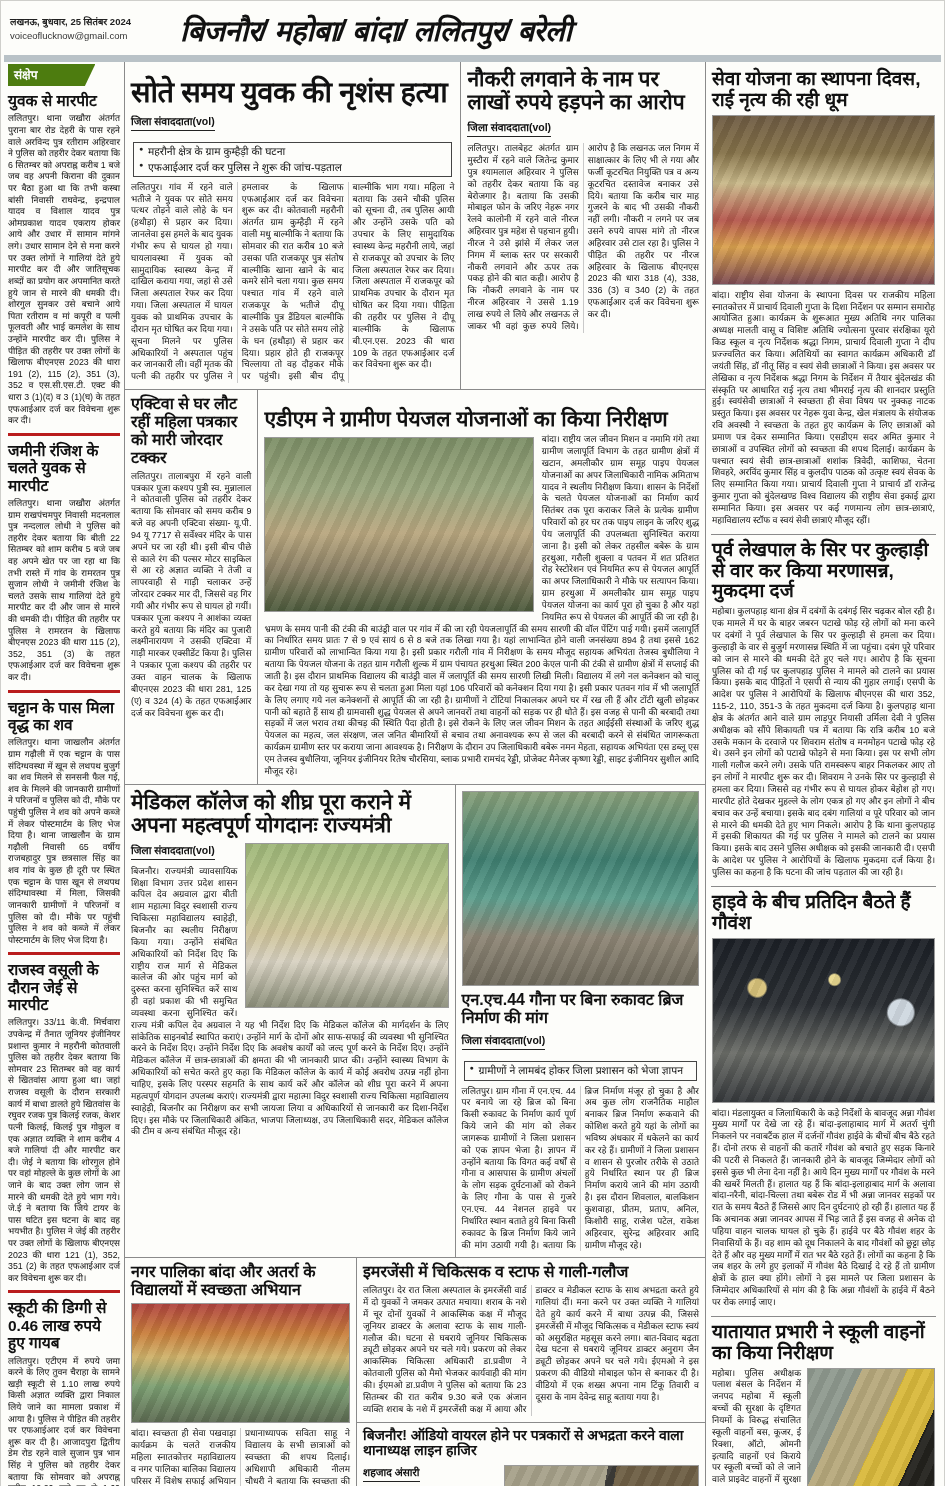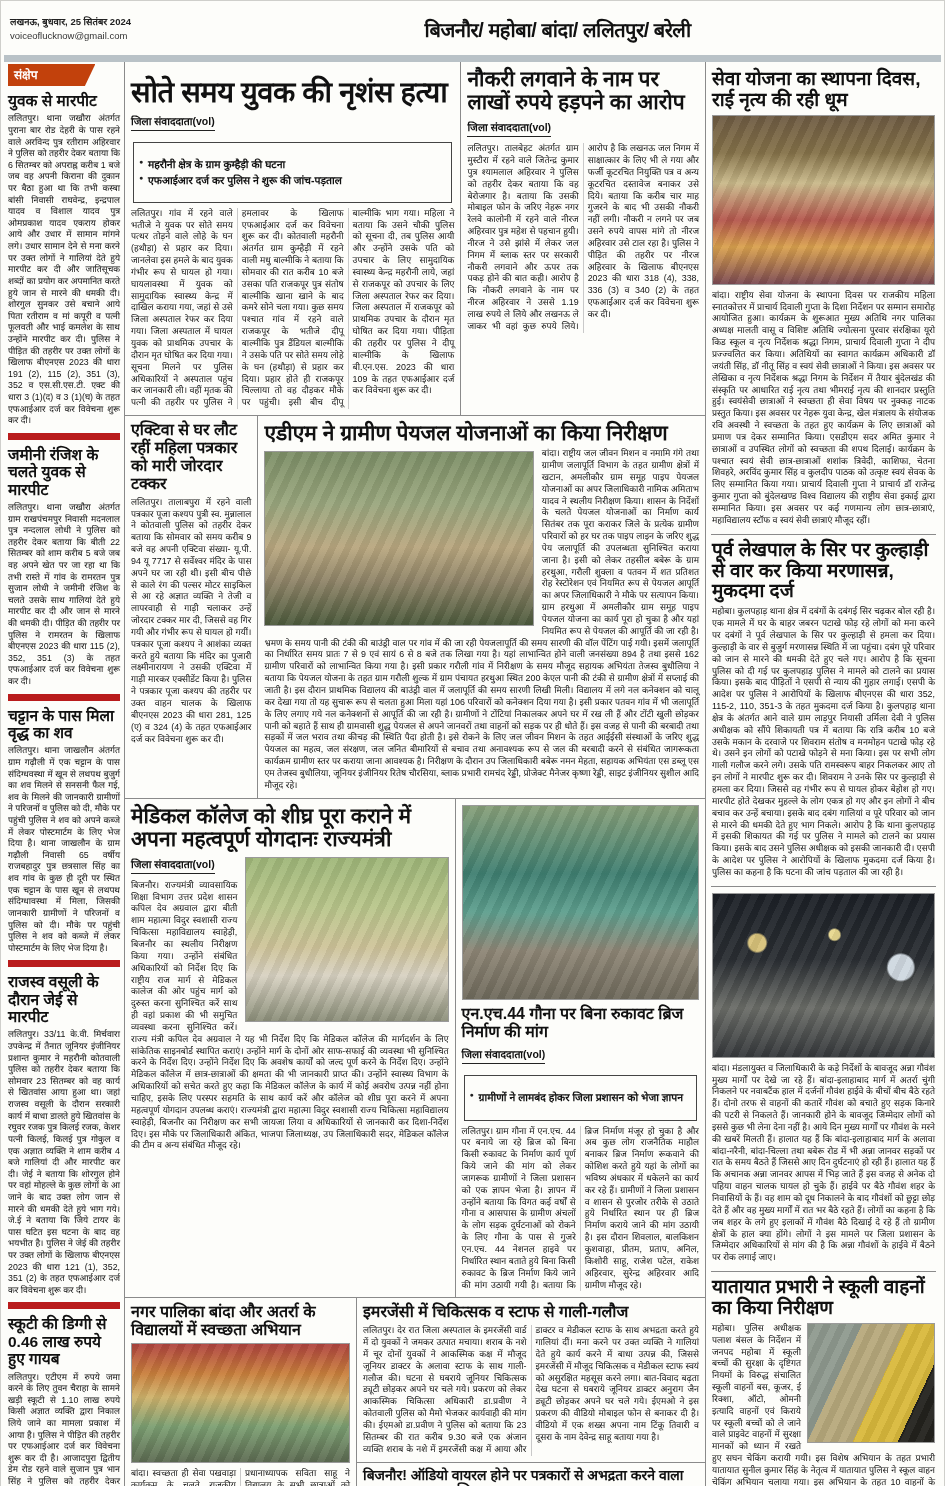--- a/index.html
+++ b/index.html
@@ -4,55 +4,55 @@
 <style>
   * { margin:0; padding:0; box-sizing:border-box; }
   body { background:#e8e8e4; font-family:"Liberation Sans","DejaVu Sans",sans-serif; }
   .page { width:945px; min-height:1486px; margin:0 auto; background:#fdfdfa; color:#111;
           border:1px solid #cfcfcb; padding:2px 3px; }
 
   
   .hd { display:flex; align-items:center; padding:4px 6px 2px; height:50px; }
   .hd-left { width:170px; font-size:9.5px; font-weight:700; line-height:1.5; color:#222; }
   .hd-left .em { font-weight:400; color:#333; }
-  .hd-center { flex:1; text-align:center; font-size:20px; font-weight:800; letter-spacing:-.5px; }
+  .hd-center { flex:1; text-align:left; font-size:29px; font-weight:800; letter-spacing:-.5px;font-style:italic; }
   .hd-right { width:215px; text-align:right; font-size:23px; font-weight:800; white-space:nowrap; }
   .hd-right .w2 { color:#8f9296; font-weight:700; }
   .hd-right .pg { font-size:25px; }
   .hd-right .bar { font-weight:400; color:#555; }
   .rule { height:7px; background:#b9c2c7; margin:2px 0 0; }
 
   
   .content { display:flex; align-items:stretch; }
   .briefs { width:121px; border-right:1px solid #8a8a8a; padding:2px 4px 6px; }
   .main   { flex:1; min-width:0; }
   .rail   { width:236px; border-left:1px solid #8a8a8a; padding:2px 5px 6px; }
 
-  .briefs-tab { background:#c2410c; color:#fff; font-weight:700; font-size:12px;
+  .briefs-tab { background:#4d7c0f; color:#fff; font-weight:700; font-size:12px;
                 padding:2px 10px 3px 6px; width:78%; clip-path:polygon(0 0,100% 0,88% 100%,0 100%);
                 margin-bottom:4px; }
 
   .bh { font-size:15.5px; font-weight:800; line-height:1.12; margin:6px 0 4px; }
   .bb { font-size:8.8px; text-align:justify; line-height:1.32; }
-  .brief { border-bottom:7px solid #b91c1c; padding-bottom:6px; }
+  .brief { border-bottom:3px solid #b91c1c; padding-bottom:6px; }
   .brief:last-child { border-bottom:none; }
 
   
   .row { display:flex; align-items:stretch; border-bottom:1px solid #8a8a8a; }
   .art { padding:3px 6px 6px; min-width:0; }
   .vline { border-right:1px solid #8a8a8a; }
   .h1 { font-size:29px; font-weight:800; line-height:1.05; letter-spacing:-.5px; margin:12px 0 4px; }
   .h2 { font-size:21px; font-weight:800; line-height:1.1; margin:2px 0 4px; }
   .h3 { font-size:16px; font-weight:800; line-height:1.12; margin:2px 0 4px; }
   .byline { display:inline-block; font-size:10.5px; font-weight:700; border-bottom:1px solid #222;
             padding-bottom:2px; margin:2px 0 6px; }
   .body { font-size:8.9px; text-align:justify; line-height:1.33; }
   .cols2 { column-count:2; column-gap:9px; column-rule:1px solid #c9c9c9; }
   .cols3 { column-count:3; column-gap:9px; column-rule:1px solid #c9c9c9; }
-  .bbox { border:1.5px solid #444; padding:13px 5px; margin:5px 2px; font-size:10.5px; font-weight:700;
+  .bbox { border:1.5px solid #444; padding:0 5px; margin:5px 2px; font-size:10.5px; font-weight:400;
           line-height:1.25; column-span:all; }
   .bbox div { padding-left:9px; position:relative; margin:2px 0; }
   .bbox div::before { content:"\25CF"; position:absolute; left:0; top:0; font-size:7px; color:#222; }
 
   
   .ph { width:100%; border:1px solid #9a9a9a; margin:3px 0 5px; position:relative; overflow:hidden; }
   .ph::after { content:""; position:absolute; inset:0;
                background:repeating-linear-gradient(115deg, rgba(0,0,0,.06) 0 7px, rgba(255,255,255,.05) 7px 14px); }
   .ph-peyjal   { height:175px; background:linear-gradient(180deg,#7d8f67 0%,#9aa77e 30%,#b9a77f 55%,#8f8468 75%,#4c5a3c 100%); }
   .ph-seva     { height:170px; background:linear-gradient(180deg,#6e5b43 0%,#857249 22%,#c9b98a 40%,#b4574d 62%,#d9a14e 78%,#7c4a52 100%); }
@@ -134,21 +134,21 @@
           <p class="body cols2">ललितपुर। तालबेहट अंतर्गत ग्राम मुस्टौरा में रहने वाले जितेन्द्र कुमार पुत्र श्यामलाल अहिरवार ने पुलिस को तहरीर देकर बताया कि वह बेरोजगार है। बताया कि उसकी मोबाइल फोन के जरिए नेहरू नगर रेलवे कालोनी में रहने वाले नीरज अहिरवार पुत्र महेश से पहचान हुयी। नीरज ने उसे झांसे में लेकर जल निगम में ब्लाक स्तर पर सरकारी नौकरी लगवाने और ऊपर तक पकड़ होने की बात कही। आरोप है कि नौकरी लगवाने के नाम पर नीरज अहिरवार ने उससे 1.19 लाख रुपये ले लिये और लखनऊ ले जाकर भी वहां कुछ रुपये लिये। आरोप है कि लखनऊ जल निगम में साक्षात्कार के लिए भी ले गया और फर्जी कूटरचित नियुक्ति पत्र व अन्य कूटरचित दस्तावेज बनाकर उसे दिये। बताया कि करीब चार माह गुजरने के बाद भी उसकी नौकरी नहीं लगी। नौकरी न लगने पर जब उसने रुपये वापस मांगे तो नीरज अहिरवार उसे टाल रहा है। पुलिस ने पीड़ित की तहरीर पर नीरज अहिरवार के खिलाफ बीएनएस 2023 की धारा 318 (4), 338, 336 (3) व 340 (2) के तहत एफआईआर दर्ज कर विवेचना शुरू कर दी।</p>
         </article>
       </div>
 
       <div class="row">
         <article class="art vline" style="flex:0 0 23%;">
           <h3 class="h3">एक्टिवा से घर लौट रहीं महिला पत्रकार को मारी जोरदार टक्कर</h3>
           <p class="body">ललितपुर। तालाबपुरा में रहने वाली पत्रकार पूजा कश्यप पुत्री स्व. मुन्नालाल ने कोतवाली पुलिस को तहरीर देकर बताया कि सोमवार को समय करीब 9 बजे वह अपनी एक्टिवा संख्या- यू.पी. 94 यू 7717 से सर्वेश्वर मंदिर के पास अपने घर जा रही थी। इसी बीच पीछे से काले रंग की पल्सर मोटर साइकिल से आ रहे अज्ञात व्यक्ति ने तेजी व लापरवाही से गाड़ी चलाकर उन्हें जोरदार टक्कर मार दी, जिससे वह गिर गयी और गंभीर रूप से घायल हो गयीं। पत्रकार पूजा कश्यप ने आशंका व्यक्त करते हुये बताया कि मंदिर का पुजारी लक्ष्मीनारायण ने उसकी एक्टिवा में गाड़ी मारकर एक्सीडेंट किया है। पुलिस ने पत्रकार पूजा कश्यप की तहरीर पर उक्त वाहन चालक के खिलाफ बीएनएस 2023 की धारा 281, 125 (ए) व 324 (4) के तहत एफआईआर दर्ज कर विवेचना शुरू कर दी।</p>
         </article>
 
-        <article class="art" style="flex:1;">
+        <article class="art" style="flex:1;margin-top:12px;">
           <h2 class="h2">एडीएम ने ग्रामीण पेयजल योजनाओं का किया निरीक्षण</h2>
           <div class="ph ph-peyjal" style="width:62%; float:left; margin-right:8px;"></div>
           <p class="body">बांदा। राष्ट्रीय जल जीवन मिशन व नमामि गंगे तथा ग्रामीण जलापूर्ति विभाग के तहत ग्रामीण क्षेत्रों में खटान, अमलीकौर ग्राम समूह पाइप पेयजल योजनाओं का अपर जिलाधिकारी नामिक अमिताभ यादव ने स्थलीय निरीक्षण किया। शासन के निर्देशों के चलते पेयजल योजनाओं का निर्माण कार्य सितंबर तक पूरा कराकर जिले के प्रत्येक ग्रामीण परिवारों को हर घर तक पाइप लाइन के जरिए शुद्ध पेय जलापूर्ति की उपलब्धता सुनिश्चित कराया जाना है। इसी को लेकर तहसील बबेरू के ग्राम हरथुआ, गरौली शुक्ला व पतवन में शत प्रतिशत रोह रेस्टोरेशन एवं नियमित रूप से पेयजल आपूर्ति का अपर जिलाधिकारी ने मौके पर सत्यापन किया। ग्राम हरथुआ में अमलीकौर ग्राम समूह पाइप पेयजल योजना का कार्य पूरा हो चुका है और यहां नियमित रूप से पेयजल की आपूर्ति की जा रही है। भ्रमण के समय पानी की टंकी की बाउंड्री वाल पर गांव में की जा रही पेयजलापूर्ति की समय सारणी की वॉल पेंटिंग पाई गयी। इसमें जलापूर्ति का निर्धारित समय प्रातः 7 से 9 एवं सायं 6 से 8 बजे तक लिखा गया है। यहां लाभान्वित होने वाली जनसंख्या 894 है तथा इससे 162 ग्रामीण परिवारों को लाभान्वित किया गया है। इसी प्रकार गरौली गांव में निरीक्षण के समय मौजूद सहायक अभियंता तेजस्व बुधौलिया ने बताया कि पेयजल योजना के तहत ग्राम गरौली शुल्क में ग्राम पंचायत हरथुआ स्थित 200 केएल पानी की टंकी से ग्रामीण क्षेत्रों में सप्लाई की जाती है। इस दौरान प्राथमिक विद्यालय की बाउंड्री वाल में जलापूर्ति की समय सारणी लिखी मिली। विद्यालय में लगे नल कनेक्शन को चालू कर देखा गया तो यह सुचारू रूप से चलता हुआ मिला यहां 106 परिवारों को कनेक्शन दिया गया है। इसी प्रकार पतवन गांव में भी जलापूर्ति के लिए लगाए गये नल कनेक्शनों से आपूर्ति की जा रही है। ग्रामीणों ने टोंटियां निकालकर अपने घर में रख ली हैं और टोंटी खुली छोड़कर पानी को बहाते हैं साथ ही ग्रामवासी शुद्ध पेयजल से अपने जानवरों तथा वाहनों को सड़क पर ही धोते हैं। इस वजह से पानी की बरबादी तथा सड़कों में जल भराव तथा कीचड़ की स्थिति पैदा होती है। इसे रोकने के लिए जल जीवन मिशन के तहत आईईसी संस्थाओं के जरिए शुद्ध पेयजल का महत्व, जल संरक्षण, जल जनित बीमारियों से बचाव तथा अनावश्यक रूप से जल की बरबादी करने से संबंधित जागरूकता कार्यक्रम ग्रामीण स्तर पर कराया जाना आवश्यक है। निरीक्षण के दौरान उप जिलाधिकारी बबेरू नमन मेहता, सहायक अभियंता एस डब्लू एस एम तेजस्व बुधौलिया, जूनियर इंजीनियर रितेष चौरसिया, ब्लाक प्रभारी रामचंद रेड्डी, प्रोजेक्ट मैनेजर कृष्णा रेड्डी, साइट इंजीनियर सुशील आदि मौजूद रहे।</p>
         </article>
       </div>
 
       <div class="row">
         <article class="art vline" style="flex:0 0 57%;">
           <h2 class="h2">मेडिकल कॉलेज को शीघ्र पूरा कराने में अपना महत्वपूर्ण योगदानः राज्यमंत्री</h2>
           <div class="byline">जिला संवाददाता(vol)</div>
@@ -200,20 +200,21 @@
         <div class="ph ph-seva"></div>
         <p class="body">बांदा। राष्ट्रीय सेवा योजना के स्थापना दिवस पर राजकीय महिला स्नातकोत्तर में प्राचार्य दिवाली गुप्ता के दिशा निर्देशन पर सम्मान समारोह आयोजित हुआ। कार्यक्रम के शुरूआत मुख्य अतिथि नगर पालिका अध्यक्ष मालती वासू व विशिष्ट अतिथि ज्योत्सना पुरवार संरक्षिका यूरो किड स्कूल व नृत्य निर्देशक श्रद्धा निगम, प्राचार्य दिवाली गुप्ता ने दीप प्रज्ज्वलित कर किया। अतिथियों का स्वागत कार्यक्रम अधिकारी डॉ जयंती सिंह, डॉ नीतू सिंह व स्वयं सेवी छात्राओं ने किया। इस अवसर पर लेखिका व नृत्य निर्देशक श्रद्धा निगम के निर्देशन में तैयार बुंदेलखंड की संस्कृति पर आधारित राई नृत्य तथा भीमराई नृत्य की शानदार प्रस्तुति हुई। स्वयंसेवी छात्राओं ने स्वच्छता ही सेवा विषय पर नुक्कड़ नाटक प्रस्तुत किया। इस अवसर पर नेहरू युवा केन्द्र, खेल मंत्रालय के संयोजक रवि अवस्थी ने स्वच्छता के तहत हुए कार्यक्रम के लिए छात्राओं को प्रमाण पत्र देकर सम्मानित किया। एसडीएम सदर अमित कुमार ने छात्राओं व उपस्थित लोगों को स्वच्छता की शपथ दिलाई। कार्यक्रम के पश्चात स्वयं सेवी छात्र-छात्राओं शशांक त्रिवेदी, काशिफा, चेतना शिवहरे, अरविंद कुमार सिंह व कुलदीप पाठक को उत्कृष्ट स्वयं सेवक के लिए सम्मानित किया गया। प्राचार्य दिवाली गुप्ता ने प्राचार्य डॉ राजेन्द्र कुमार गुप्ता को बुंदेलखण्ड विश्व विद्यालय की राष्ट्रीय सेवा इकाई द्वारा सम्मानित किया। इस अवसर पर कई गणमान्य लोग छात्र-छात्राएं, महाविद्यालय स्टॉफ व स्वयं सेवी छात्राएं मौजूद रहीं।</p>
       </section>
 
       <section class="sec">
         <h2 class="h2">पूर्व लेखपाल के सिर पर कुल्हाड़ी से वार कर किया मरणासन्न, मुकदमा दर्ज</h2>
         <p class="body">महोबा। कुलपहाड़ थाना क्षेत्र में दबंगों के दबंगई सिर चढ़कर बोल रही है। एक मामले में घर के बाहर जबरन पटाखे फोड़ रहे लोगों को मना करने पर दबंगों ने पूर्व लेखपाल के सिर पर कुल्हाड़ी से हमला कर दिया। कुल्हाड़ी के वार से बुजुर्ग मरणासन्न स्थिति में जा पहुंचा। दबंग पूरे परिवार को जान से मारने की धमकी देते हुए चले गए। आरोप है कि सूचना पुलिस को दी गई पर कुलपहाड़ पुलिस ने मामले को टालने का प्रयास किया। इसके बाद पीड़ितों ने एसपी से न्याय की गुहार लगाई। एसपी के आदेश पर पुलिस ने आरोपियों के खिलाफ बीएनएस की धारा 352, 115-2, 110, 351-3 के तहत मुकदमा दर्ज किया है। कुलपहाड़ थाना क्षेत्र के अंतर्गत आने वाले ग्राम लाड़पुर नियासी उर्मिला देवी ने पुलिस अधीक्षक को सौंपे शिकायती पत्र में बताया कि रात्रि करीब 10 बजे उसके मकान के दरवाजे पर शिवराम संतोष व मनमोहन पटाखे फोड़ रहे थे। उसने इन लोगों को पटाखे फोड़ने से मना किया। इस पर सभी लोग गाली गलौज करने लगे। उसके पति रामस्वरूप बाहर निकलकर आए तो इन लोगों ने मारपीट शुरू कर दी। शिवराम ने उनके सिर पर कुल्हाड़ी से हमला कर दिया। जिससे वह गंभीर रूप से घायल होकर बेहोश हो गए। मारपीट होते देखकर मुहल्ले के लोग एकत्र हो गए और इन लोगों ने बीच बचाव कर उन्हें बचाया। इसके बाद दबंग गालियां व पूरे परिवार को जान से मारने की धमकी देते हुए भाग निकले। आरोप है कि थाना कुलपहाड़ में इसकी शिकायत की गई पर पुलिस ने मामले को टालने का प्रयास किया। इसके बाद उसने पुलिस अधीक्षक को इसकी जानकारी दी। एसपी के आदेश पर पुलिस ने आरोपियों के खिलाफ मुकदमा दर्ज किया है। पुलिस का कहना है कि घटना की जांच पड़ताल की जा रही है।</p>
       </section>
 
       <section class="sec">
+        <h2 class="h2">हाइवे के बीच प्रतिदिन बैठते हैं गौवंश</h2>
         <div class="ph ph-govansh"></div>
         <p class="body">बांदा। मंडलायुक्त व जिलाधिकारी के कड़े निर्देशों के बावजूद अन्ना गौवंश मुख्य मार्गों पर देखे जा रहे हैं। बांदा-इलाहाबाद मार्ग में अतर्रा चुंगी निकलने पर नवाबटैंक हाल में दर्जनों गौवंश हाईवे के बीचों बीच बैठे रहते हैं। दोनो तरफ से वाहनों की कतारें गौवंश को बचाते हुए सड़क किनारे की पटरी से निकलते हैं। जानकारी होने के बावजूद जिम्मेदार लोगों को इससे कुछ भी लेना देना नहीं है। आये दिन मुख्य मार्गों पर गौवंश के मरने की खबरें मिलती हैं। हालात यह हैं कि बांदा-इलाहाबाद मार्ग के अलावा बांदा-नरैनी, बांदा-चिल्ला तथा बबेरू रोड में भी अन्ना जानवर सड़कों पर रात के समय बैठते हैं जिससे आए दिन दुर्घटनाएं हो रही हैं। हालात यह हैं कि अचानक अन्ना जानवर आपस में भिड़ जाते हैं इस वजह से अनेक दो पहिया वाहन चालक घायल हो चुके हैं। हाईवे पर बैठे गौवंश शहर के निवासियों के हैं। वह शाम को दूध निकालने के बाद गौवंशों को छुट्टा छोड़ देते हैं और वह मुख्य मार्गों में रात भर बैठे रहते हैं। लोगों का कहना है कि जब शहर के लगे हुए इलाकों में गौवंश बैठे दिखाई दे रहे हैं तो ग्रामीण क्षेत्रों के हाल क्या होंगे। लोगों ने इस मामले पर जिला प्रशासन के जिम्मेदार अधिकारियों से मांग की है कि अन्ना गौवंशों के हाईवे में बैठने पर रोक लगाई जाए।</p>
       </section>
 
       <section class="sec">
         <h2 class="h2">यातायात प्रभारी ने स्कूली वाहनों का किया निरीक्षण</h2>
         <div class="ph ph-yatayat"></div>
         <p class="body">महोबा। पुलिस अधीक्षक पलाश बंसल के निर्देशन में जनपद महोबा में स्कूली बच्चों की सुरक्षा के दृष्टिगत नियमों के विरुद्ध संचालित स्कूली वाहनों बस, कूजर, ई रिक्शा, ऑटो, ओमनी इत्यादि वाहनों एवं किराये पर स्कूली बच्चों को ले जाने वाले प्राइवेट वाहनों में सुरक्षा मानकों को ध्यान में रखते हुए सघन चेकिंग करायी गयी। इस विशेष अभियान के तहत प्रभारी यातायात सुनील कुमार सिंह के नेतृत्व में यातायात पुलिस ने स्कूल वाहन चेकिंग अभियान चलाया गया। इस अभियान के तहत 10 वाहनों के विरुद्ध नियमानुसार चालान की कार्यवाही की गयी है। चेकिंग अभियान के दौरान चालक और परिचालकों को जरूरी दिशा निर्देश देते हुए मानकों के बारे में जानकारी देकर जागरूक किया गया। स्कूल प्रशासन से बात कर हिदायत देते हुए कहा गया है कि स्कूल वाहन में वैध वाहनों का ही संचालन किया जाये, स्कूली वाहन के समस्त प्रपत्र जिनमें मुख्य रूप से आरसी, चालक का लाइसेंस, इंश्योरेंस हो, साथ ही साथ सुरक्षा उपकरण, दमकल यंत्र, फर्स्ट एड बॉक्स आदि सामान होना चाहिए, दक्ष चालकों को ही स्कूल वाहन संचालन करने दिया जाए, चालक, परिचालक का पूरा ब्यौरा स्कूल में होना चाहिए, यदि मानक के विपरीत स्कूली वाहन संचालित होते पाए गए तो कठोर कार्यवाही अमल में लायी जायेगी।</p>
       </section>
 

